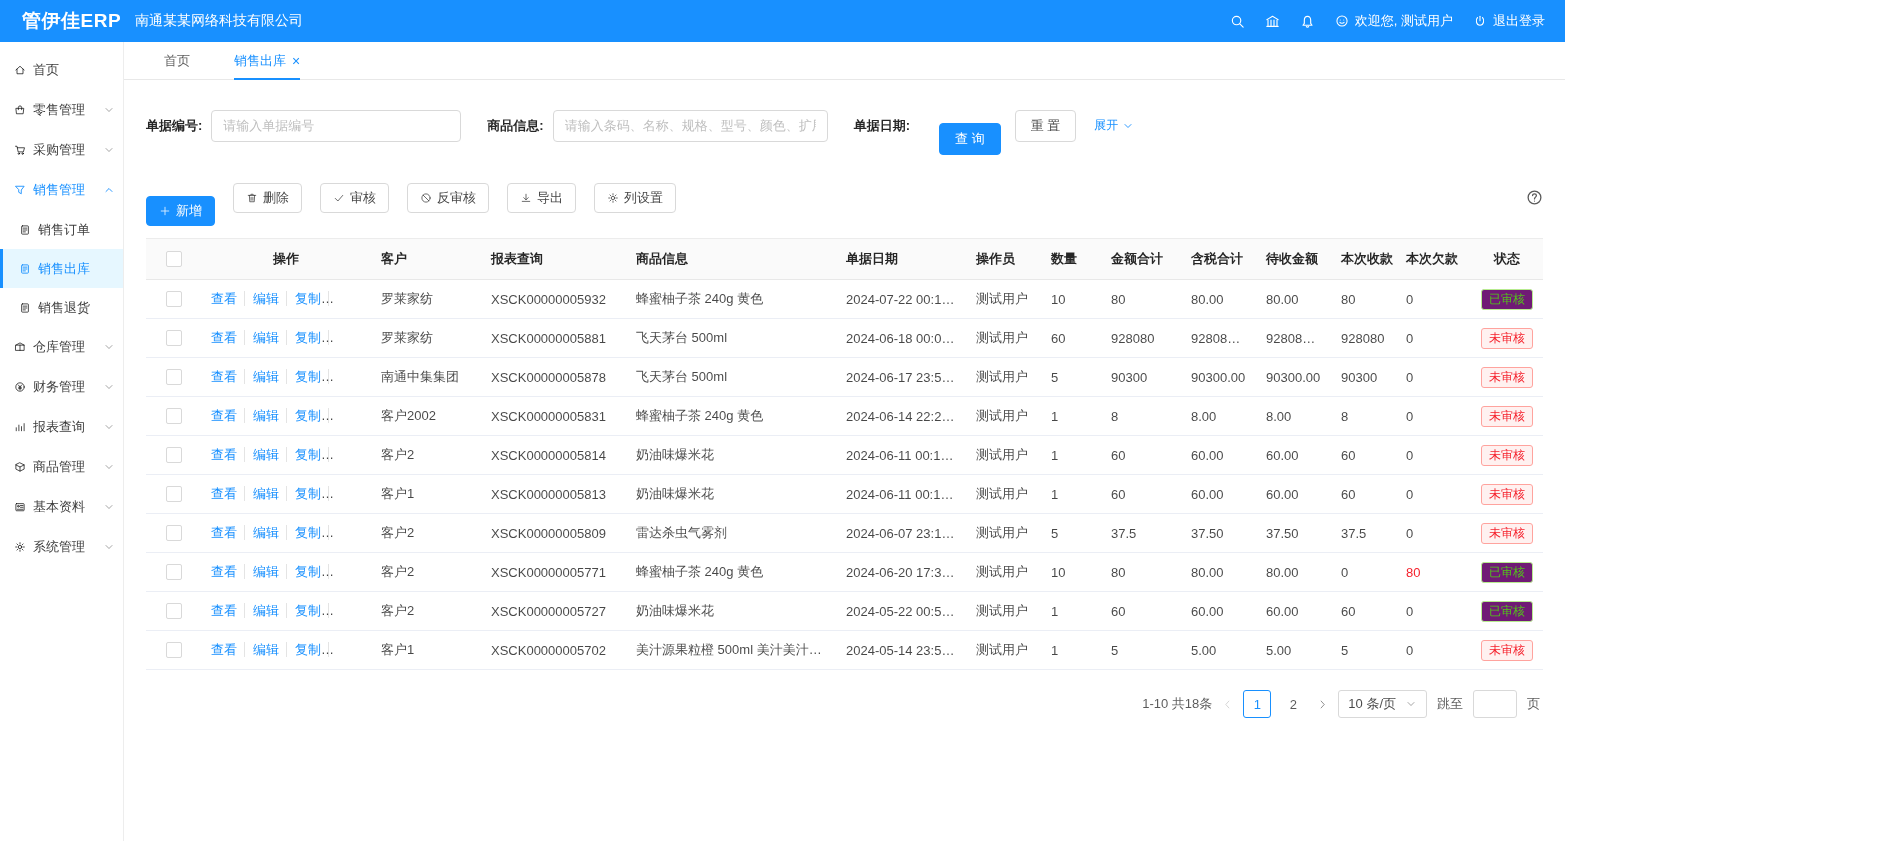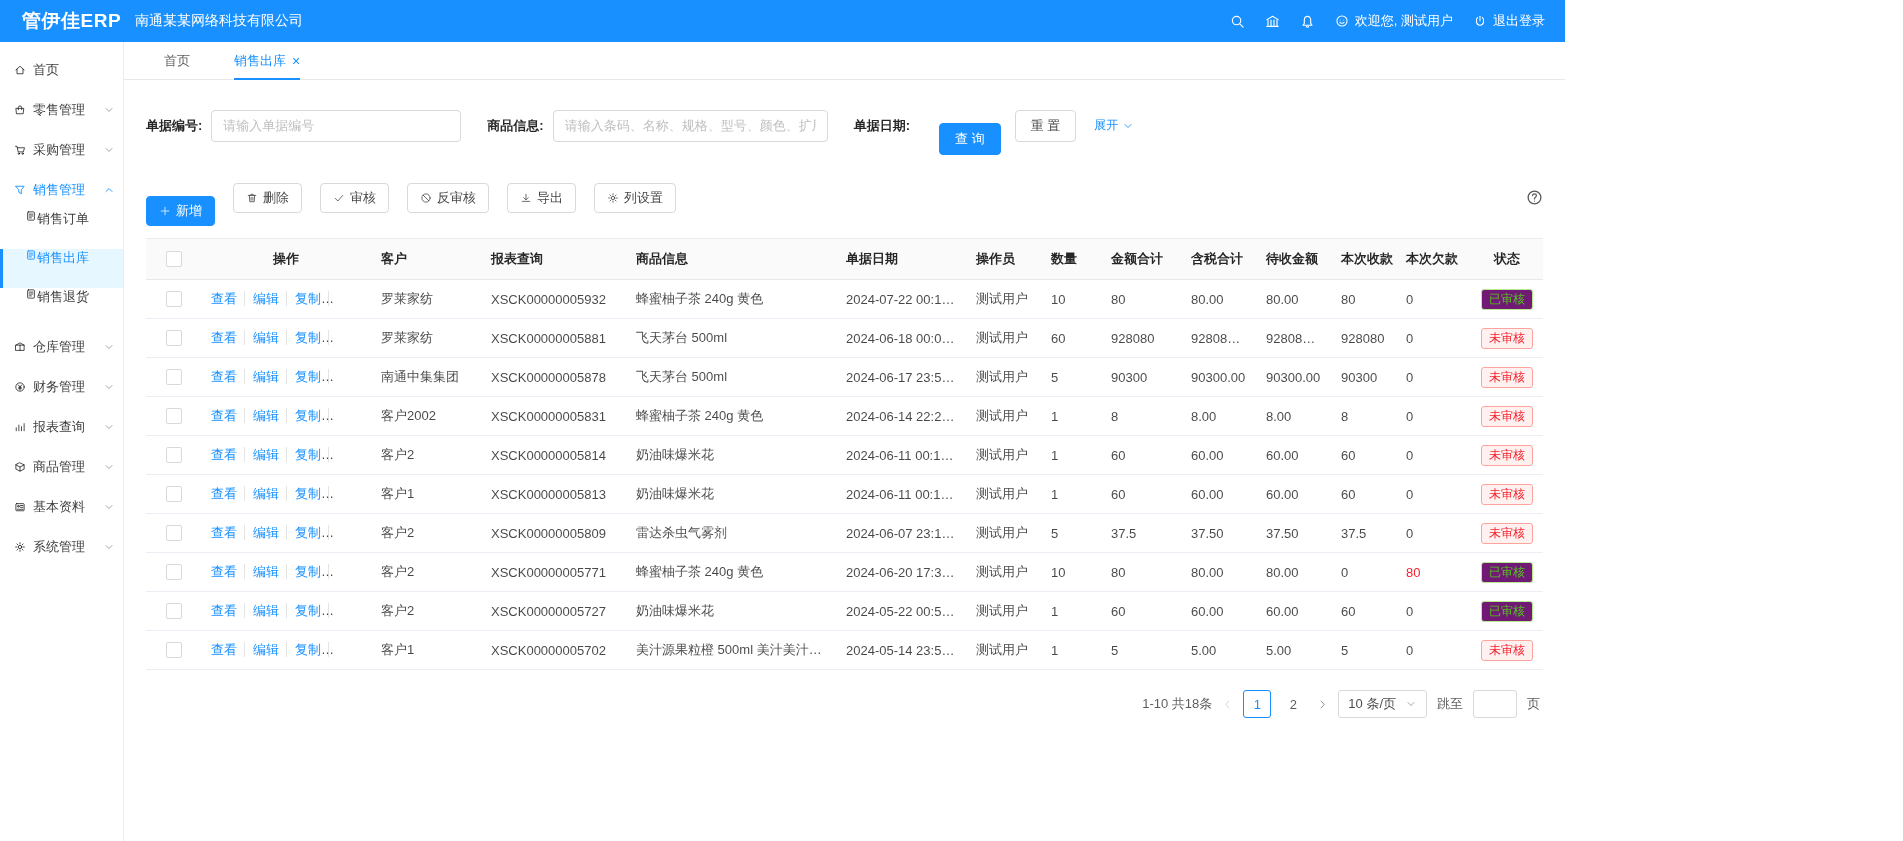--- a/index.html
+++ b/index.html
@@ -21,21 +21,21 @@
   .hicon.sm svg{width:14px;height:14px;}
   .huser{display:flex;align-items:center;gap:6px;cursor:pointer;white-space:nowrap;}
 
   
   .layout{display:flex;height:799px;}
   .sidebar{flex:none;width:123px;border-right:1px solid #ededed;padding-top:8px;overflow:hidden;}
   .menu-item{height:40px;display:flex;align-items:center;gap:7px;padding:0 8px 0 14px;font-size:13px;color:rgba(0,0,0,.78);cursor:pointer;}
   .menu-item .chev{margin-left:auto;color:rgba(0,0,0,.4);}
   .menu-item.active-parent{color:var(--accent);}
   .menu-item.active-parent .chev{color:var(--accent);}
-  .menu-sub{height:39px;display:flex;align-items:flex-start;padding-left:25px;font-size:13px;color:rgba(0,0,0,.78);cursor:pointer;position:relative;}
+  .menu-sub{height:39px;display:flex;align-items:center;gap:7px;padding-left:19px;font-size:13px;color:rgba(0,0,0,.78);cursor:pointer;position:relative;}
   .menu-sub.active{background:#e6f7ff;color:var(--accent);}
   .menu-sub.active::before{content:'';position:absolute;left:0;top:0;bottom:0;width:3px;background:var(--accent);}
   .mlabel{white-space:nowrap;}
   .main{flex:1;min-width:0;display:flex;flex-direction:column;}
 
   
   .tabbar{height:37px;border-bottom:1px solid #e8e8e8;display:flex;align-items:stretch;padding-left:40px;gap:44px;flex:none;}
   .tab{display:flex;align-items:center;gap:6px;font-size:13px;color:rgba(0,0,0,.65);cursor:pointer;position:relative;}
   .tab.active{color:var(--accent);}
   .tab.active::after{content:'';position:absolute;left:0;right:0;bottom:-1px;height:2px;background:var(--accent);}

